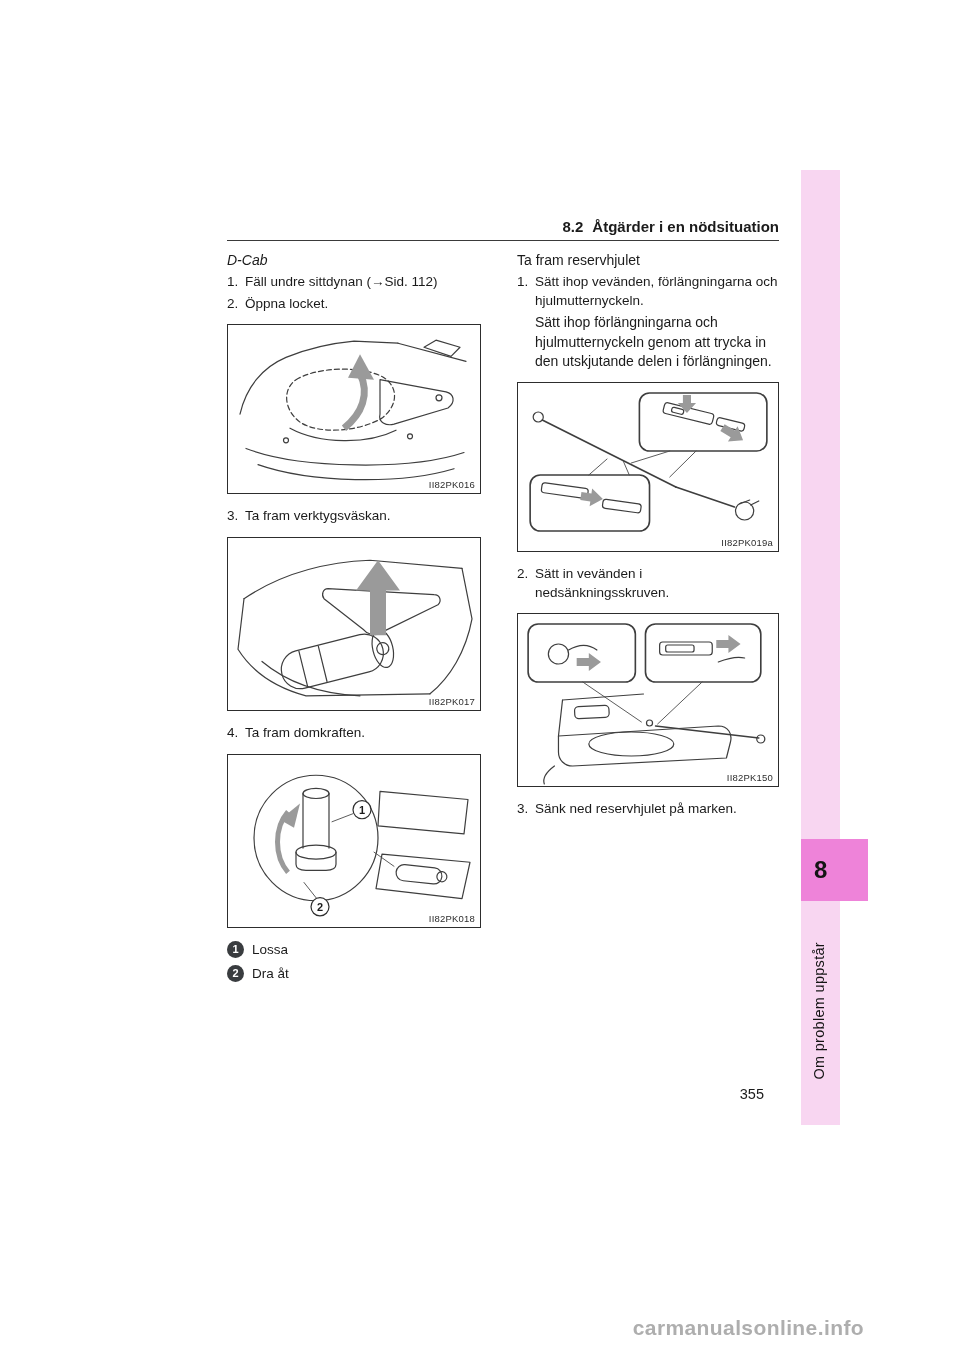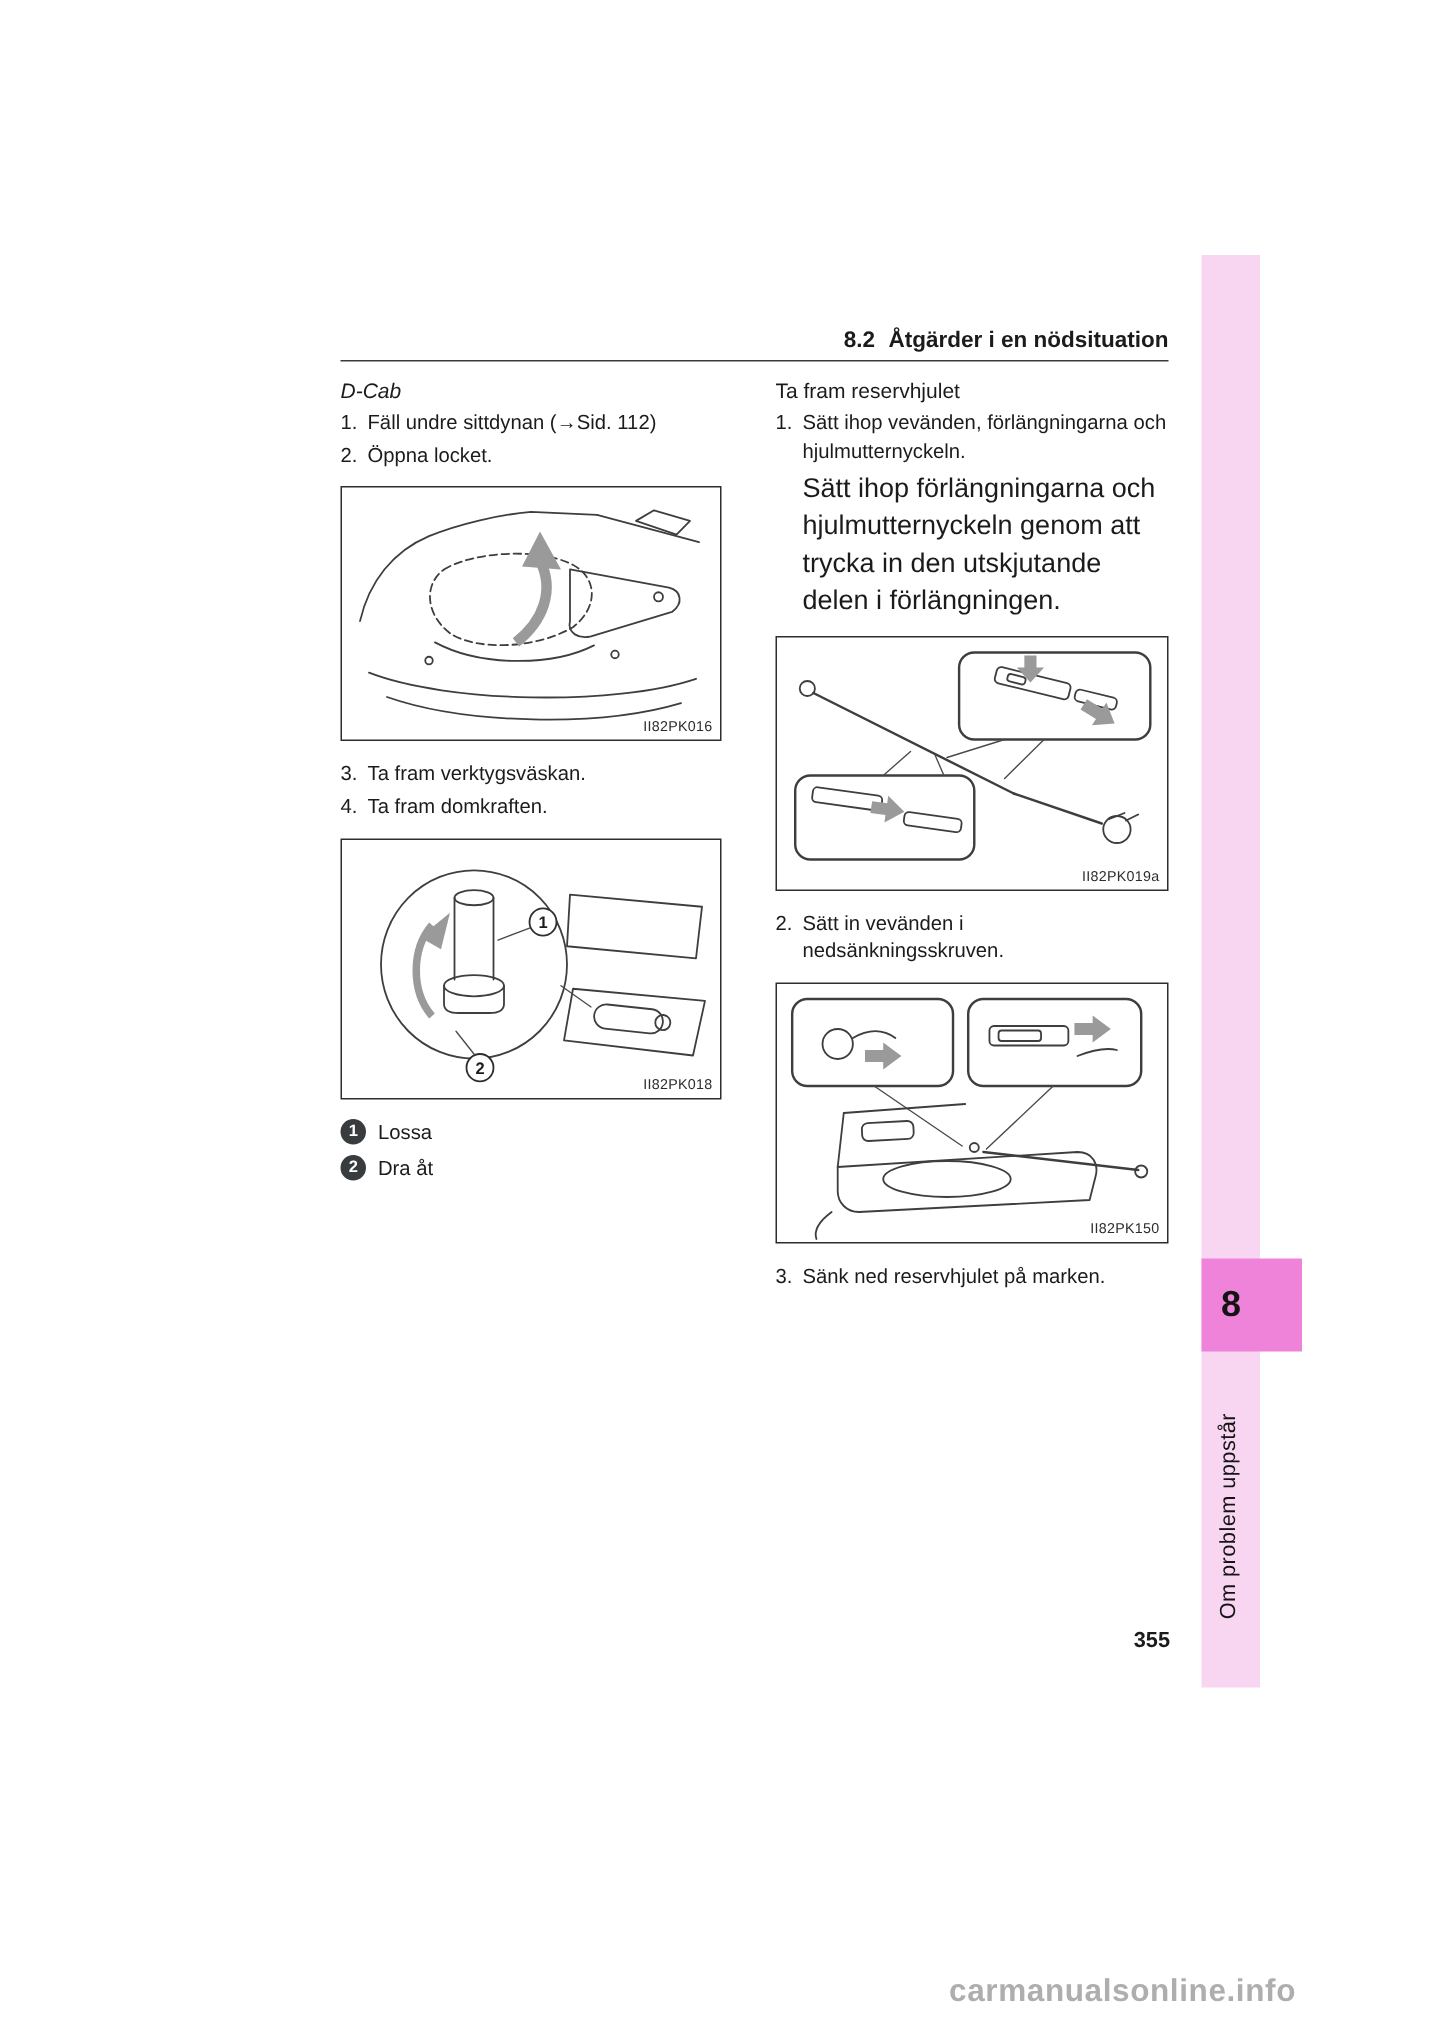--- a/index.html
+++ b/index.html
@@ -13,31 +13,31 @@
     font-weight:bold; font-size:15px; padding-bottom:5px; border-bottom:1.5px solid #3a3a3a;
   }
   .columns { display:flex; gap:36px; margin-top:9px; }
   .col-left { width:254px; }
   .col-right { width:262px; }
   .subtitle { font-style:italic; font-size:14px; margin:2px 0 5px; }
   .col-title { font-weight:normal; font-size:14px; margin:2px 0 5px; }
   .step { display:flex; font-size:13.5px; line-height:1.38; margin-bottom:3px; }
   .step-num { width:18px; flex:none; }
   .step-text { flex:1; }
-  .note { margin-left:18px; font-size:18px; line-height:1.38; margin-top:3px; }
+  .note { margin-left:18px; font-size:14px; line-height:1.38; margin-top:3px; }
   .fig { position:relative; border:1.4px solid #2d2d2d; background:#fff; margin:11px 0 13px; }
   .fig svg { display:block; width:100%; height:100%; }
   .f-h168 { height:168px; } .f-h172 { height:172px; }
   .fig-label { position:absolute; right:5px; bottom:3px; font-size:9.5px; color:#2d2d2d; letter-spacing:0.2px; }
   .legend-item { display:flex; align-items:center; gap:8px; font-size:13.5px; margin:7px 0; }
   .badge {
     width:17px; height:17px; border-radius:50%; background:#393c3f; color:#fff;
     font-size:11px; font-weight:bold; display:flex; align-items:center; justify-content:center; flex:none;
   }
-  .page-num { position:absolute; top:1086px; left:216px; width:552px; text-align:right; font-weight:bold; font-size:14.5px; }
+  .page-num { position:absolute; top:1086px; left:200px; width:552px; text-align:right; font-weight:normal; font-size:14.5px; }
   .strip { position:absolute; left:789px; top:170px; width:39px; height:955px; background:var(--strip-pink, #f8d6f1); }
   .tab {
     position:absolute; left:789px; top:839px; width:67px; height:62px;
     background:var(--tab-pink, #ee83d9); display:flex; align-items:center;
     padding-left:13px; box-sizing:border-box; font-size:24px; font-weight:bold; color:#141414;
   }
   .vlabel {
     position:absolute; left:799px; top:942px; writing-mode:vertical-rl; transform:rotate(180deg);
     font-size:14.5px; color:#141414; letter-spacing:0.3px; white-space:nowrap;
   }
@@ -96,20 +96,38 @@
             <polygon class="arrF" points="120,52 146,54 132,29"></polygon>
           </svg>
           <span class="fig-label">II82PK016</span>
         </div>
 
         <div class="step">
           <span class="step-num">3.</span>
           <span class="step-text">Ta fram verktygsväskan.</span>
         </div>
 
+        <div class="fig f-h172">
+          <svg viewBox="0 0 252 170" preserveAspectRatio="none">
+            <path class="ln" d="M16,60 C52,36 94,24 142,22 L234,30"></path>
+            <path class="ln" d="M234,30 L244,80 C238,112 222,138 202,154"></path>
+            <path class="ln" d="M16,60 L10,110 C24,132 48,148 78,156 L202,154"></path>
+            <path class="ln" d="M100,50 L206,56 C212,56 214,62 210,66 L152,94 C146,97 139,95 136,91 L96,60 C93,56 95,50 100,50 Z"></path>
+            <g transform="rotate(-14 108 120)">
+              <rect class="ln" x="52" y="102" width="104" height="38" rx="19"></rect>
+              <line class="ln" x1="74" y1="103" x2="74" y2="139"></line>
+              <line class="ln" x1="94" y1="103" x2="94" y2="139"></line>
+              <ellipse class="ln" cx="156" cy="121" rx="10" ry="19"></ellipse>
+              <circle class="ln" cx="156" cy="121" r="6"></circle>
+            </g>
+            <polygon class="arrF" points="150,22 172,52 158,52 158,96 142,96 142,52 128,52"></polygon>
+            <path class="ln" d="M34,122 C58,142 92,154 132,156"></path>
+          </svg>
+          <span class="fig-label">II82PK017</span>
+        </div>
 
         <div class="step">
           <span class="step-num">4.</span>
           <span class="step-text">Ta fram domkraften.</span>
         </div>
 
         <div class="fig f-h172">
           <svg viewBox="0 0 252 170" preserveAspectRatio="none">
             <circle class="ln" cx="88" cy="82" r="62"></circle>
             <ellipse class="ln" cx="88" cy="38" rx="13" ry="5"></ellipse>

